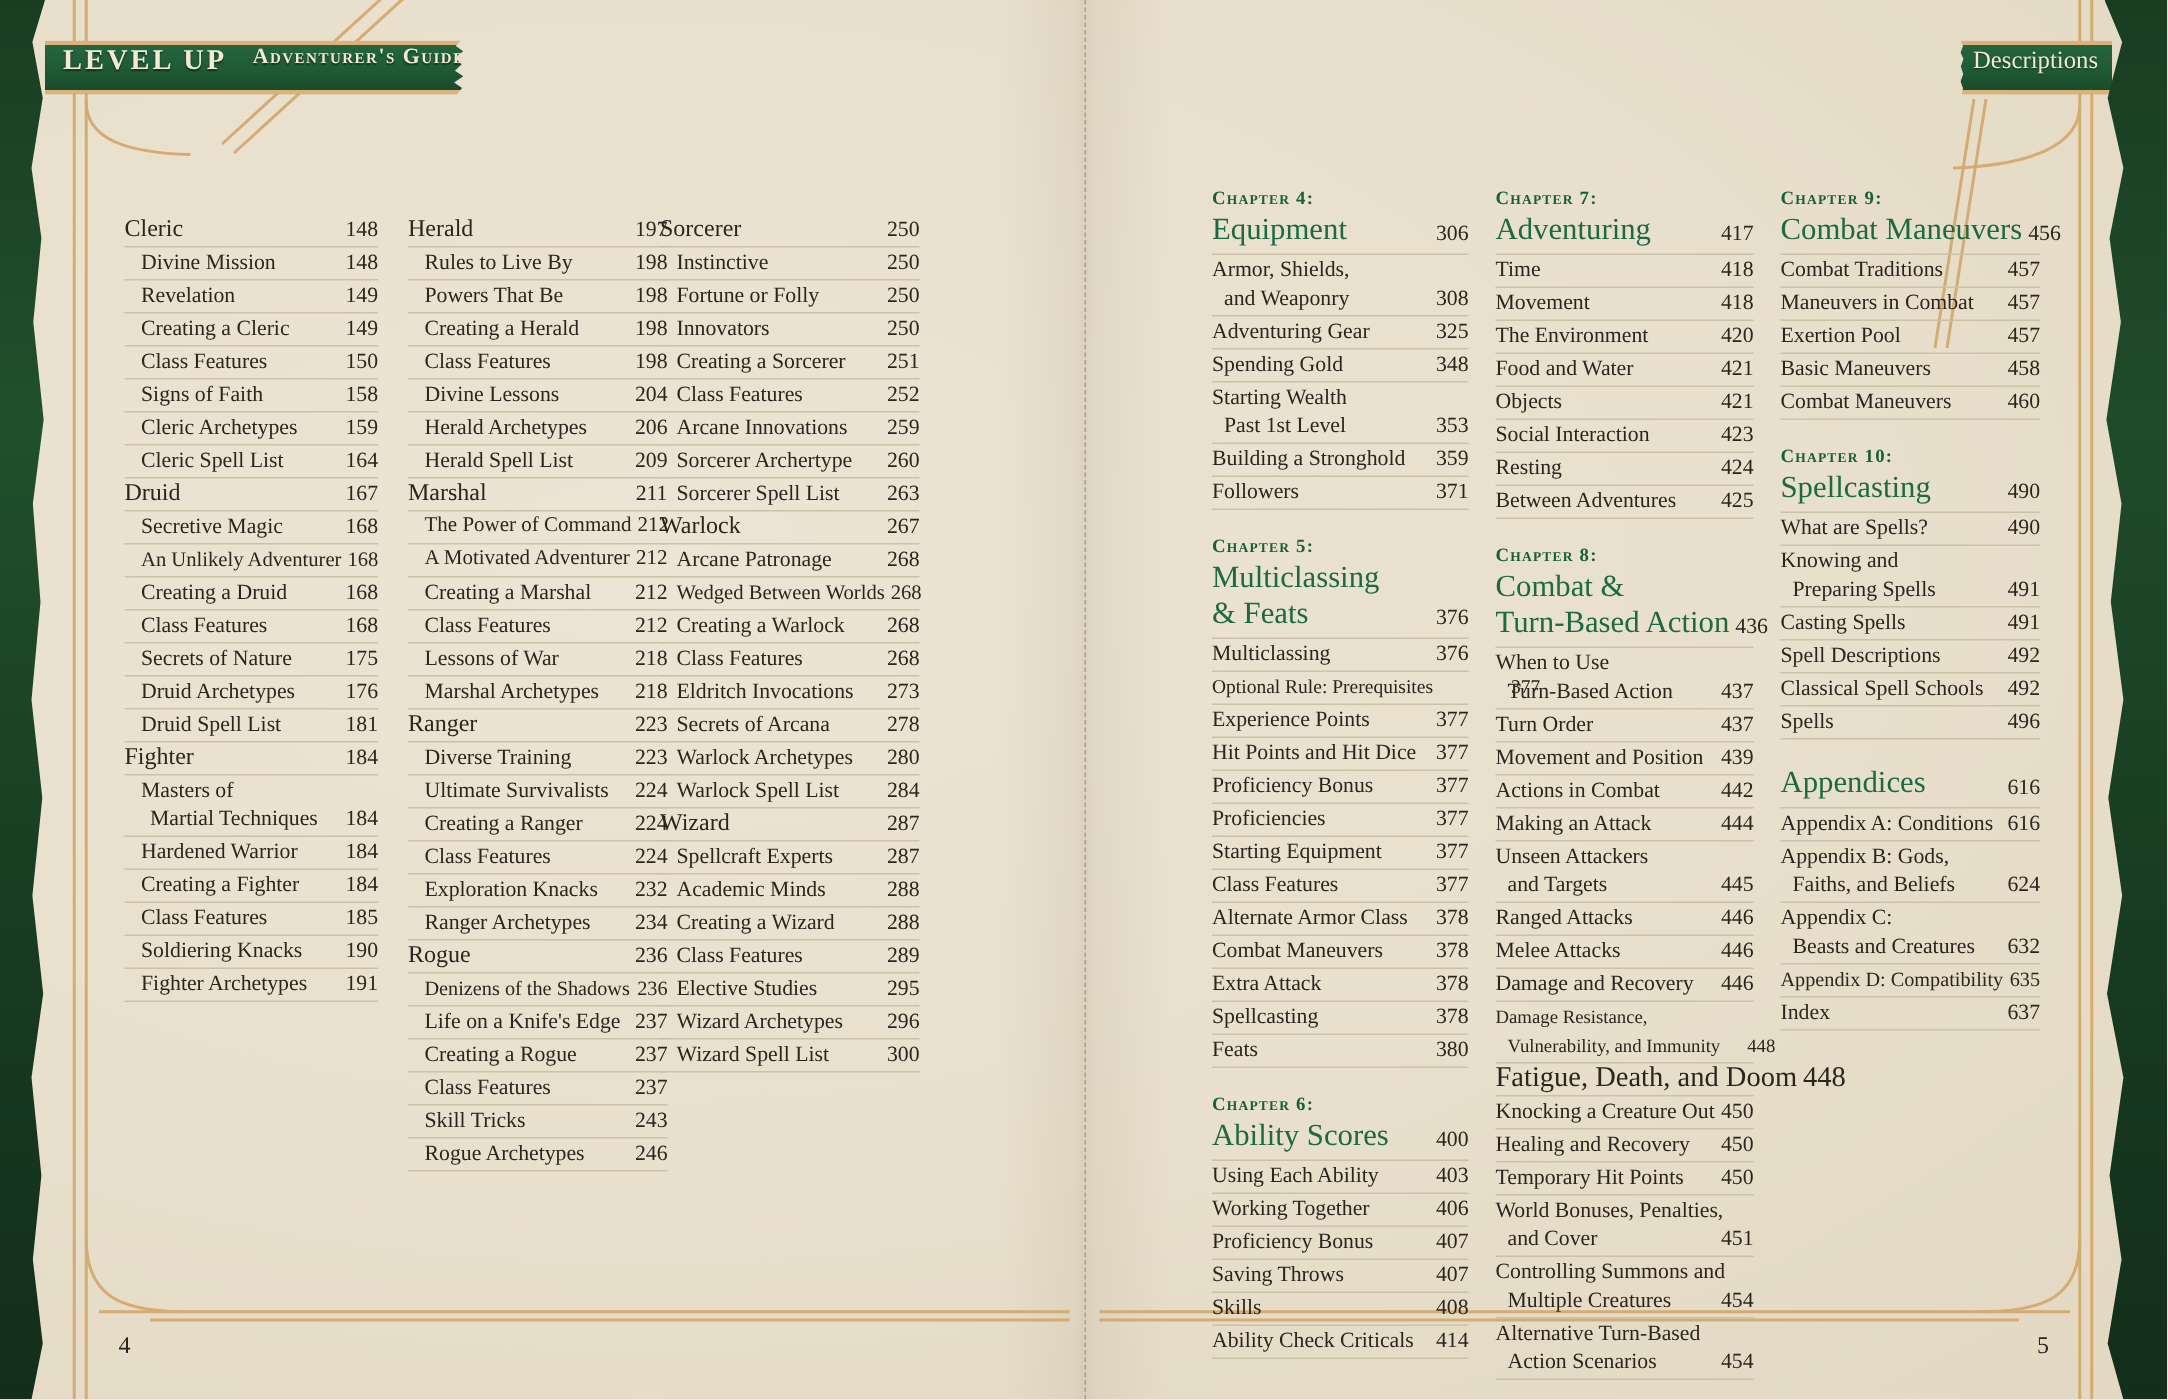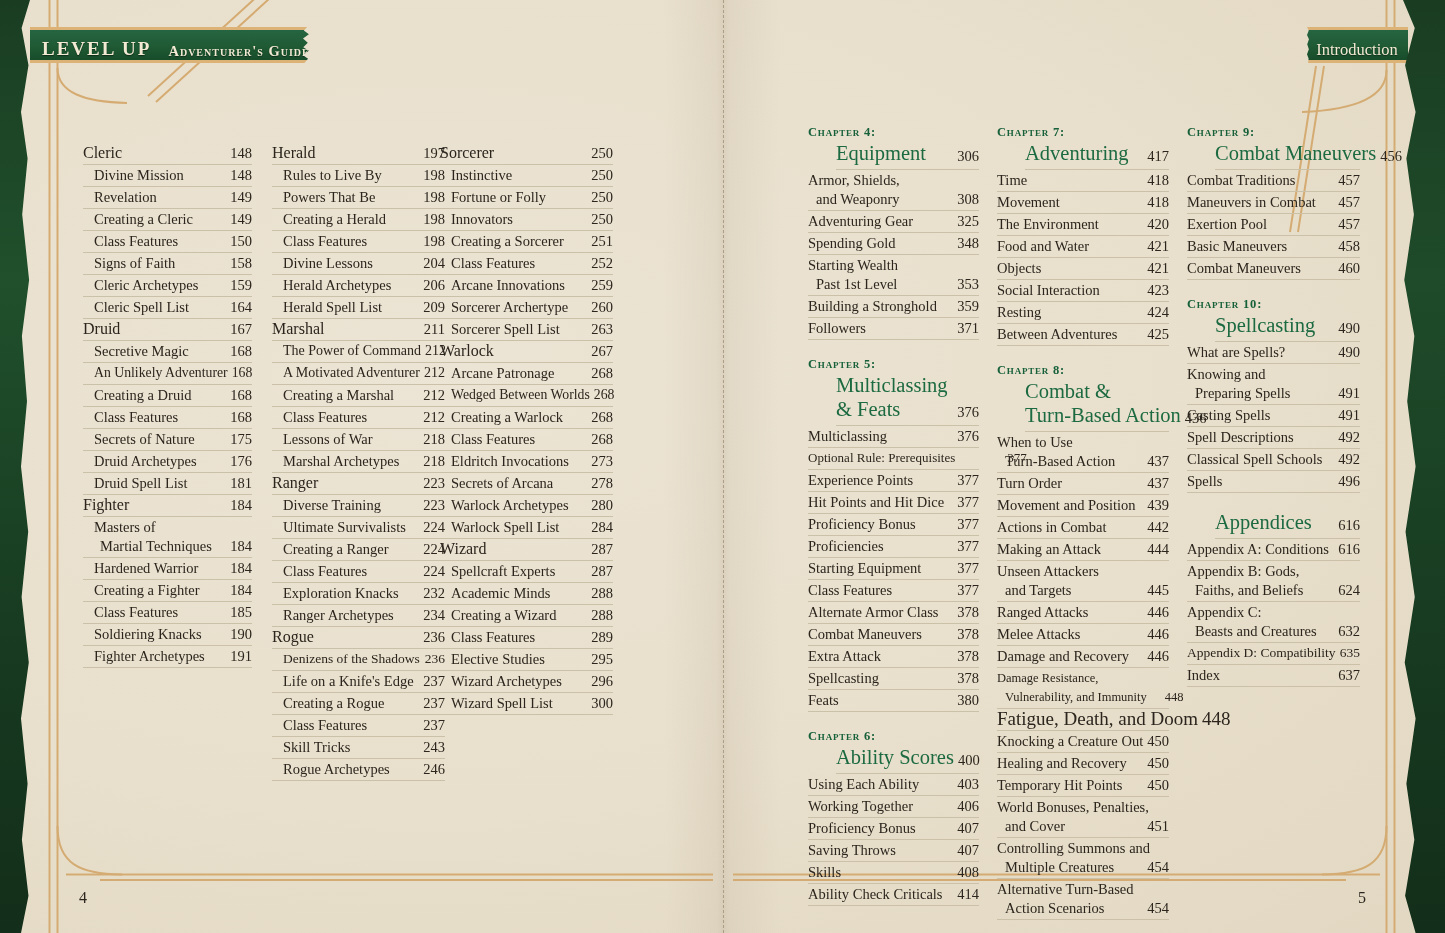--- a/index.html
+++ b/index.html
@@ -21,21 +21,21 @@
   .edge-left{left:0;width:30px;
     background:linear-gradient(180deg,#1a3d22,#20502c 30%,#173a20 70%,#132e1a);
     clip-path:polygon(0 0,100% 0,72% 3%,95% 7%,70% 12%,92% 17%,74% 23%,97% 30%,73% 36%,90% 43%,70% 50%,94% 57%,72% 64%,96% 71%,70% 77%,92% 84%,73% 90%,95% 96%,70% 100%,0 100%);}
   .edge-right{right:0;width:42px;
     background:linear-gradient(180deg,#1a3d22,#1f4b2a 30%,#173a20 70%,#132e1a);
     clip-path:polygon(100% 0,0 0,28% 3%,5% 7%,30% 12%,8% 17%,26% 23%,3% 30%,27% 36%,10% 43%,30% 50%,6% 57%,28% 64%,4% 71%,30% 77%,8% 84%,27% 90%,5% 96%,30% 100%,100% 100%);}
   
   .banner{position:absolute;top:27px;height:30px;z-index:5;
     background:linear-gradient(180deg,#266541 0%,#1f5a34 55%,#184c2a 100%);
     border-top:3px solid #dcb277;border-bottom:3px solid #dcb277;
-    display:flex;align-items:flex-end;
+    display:flex;align-items:flex-start;
     filter:drop-shadow(2px 3px 2px rgba(60,40,20,.45));}
   .banner-left{left:30px;width:268px;padding-left:12px;gap:17px;
     clip-path:polygon(0 0,99% 0,97.8% 10%,99.6% 20%,97.5% 32%,99.2% 44%,97.6% 56%,99.6% 66%,97.4% 78%,99.3% 88%,98% 100%,0 100%);}
   .banner-right{left:1306px;width:102px;justify-content:center;
     clip-path:polygon(1% 0,100% 0,100% 100%,2% 100%,2.6% 88%,1% 76%,2.8% 62%,1.2% 48%,2.9% 34%,1% 22%,2.7% 10%);}
   .banner .t1{color:#f2ead2;font-weight:bold;font-size:19px;letter-spacing:2px;text-shadow:0 1px 1px rgba(0,0,0,.45);}
   .banner .t2{color:#f2ead2;font-weight:bold;font-size:14.5px;font-variant:small-caps;letter-spacing:1px;text-shadow:0 1px 1px rgba(0,0,0,.45);}
   .banner .t3{color:#f2ead2;font-size:16.5px;text-shadow:0 1px 1px rgba(0,0,0,.45);}
   
   .col{position:absolute;z-index:3;}
@@ -50,21 +50,21 @@
   .row{display:flex;justify-content:space-between;align-items:baseline;
     border-bottom:1px solid #cbc1a9;padding:1.5px 0 3.5px;font-size:14.5px;line-height:16px;white-space:nowrap;}
   .row .pg{margin-left:4px;}
   .trow .stitle{font-size:16px;}
   .trow{padding:2px 0 3px;}
   .ind{padding-left:11px;}
   .row.two{display:block;}
   .row.two .l2{display:flex;justify-content:space-between;align-items:baseline;padding-left:6px;margin-top:3px;}
   .row.two.toplvl .l2{padding-left:8px;gap:14px;}
   .bigrow{display:flex;justify-content:space-between;align-items:flex-end;
-    border-bottom:1px solid #cbc1a9;padding:0 0 4px;white-space:nowrap;margin-left:28px;}
+    border-bottom:1px solid #cbc1a9;padding:0 0 4px;white-space:nowrap;}
   .bigtitle{color:#1c6a41;font-size:20.5px;line-height:24px;}
   .bigrow .pg{font-size:14.5px;margin-left:4px;}
   
   .pgnum{position:absolute;z-index:4;font-size:16px;color:#2b251d;width:24px;text-align:center;}
   #pgL{left:71px;top:889px;}
   #pgR{left:1350px;top:889px;}
 </style>
 </head>
 <body>
 
@@ -90,21 +90,21 @@
     <path d="M733,874.5 H1380"></path>
       <path d="M733,880 H1346"></path>
   </g>
 </svg>
 
 <div class="banner banner-left">
   <span class="t1">LEVEL UP</span>
   <span class="t2">Adventurer's Guide</span>
 </div>
 <div class="banner banner-right">
-  <span class="t3">Introduction</span>
+  <span class="t3">Descriptions</span>
 </div>
 
 <div class="col" id="L1">
     <section class="sec">
       <div class="row trow">
         <div class="stitle">
           <div>Cleric</div>
         </div>
         <span class="pg">148</span>
       </div>

